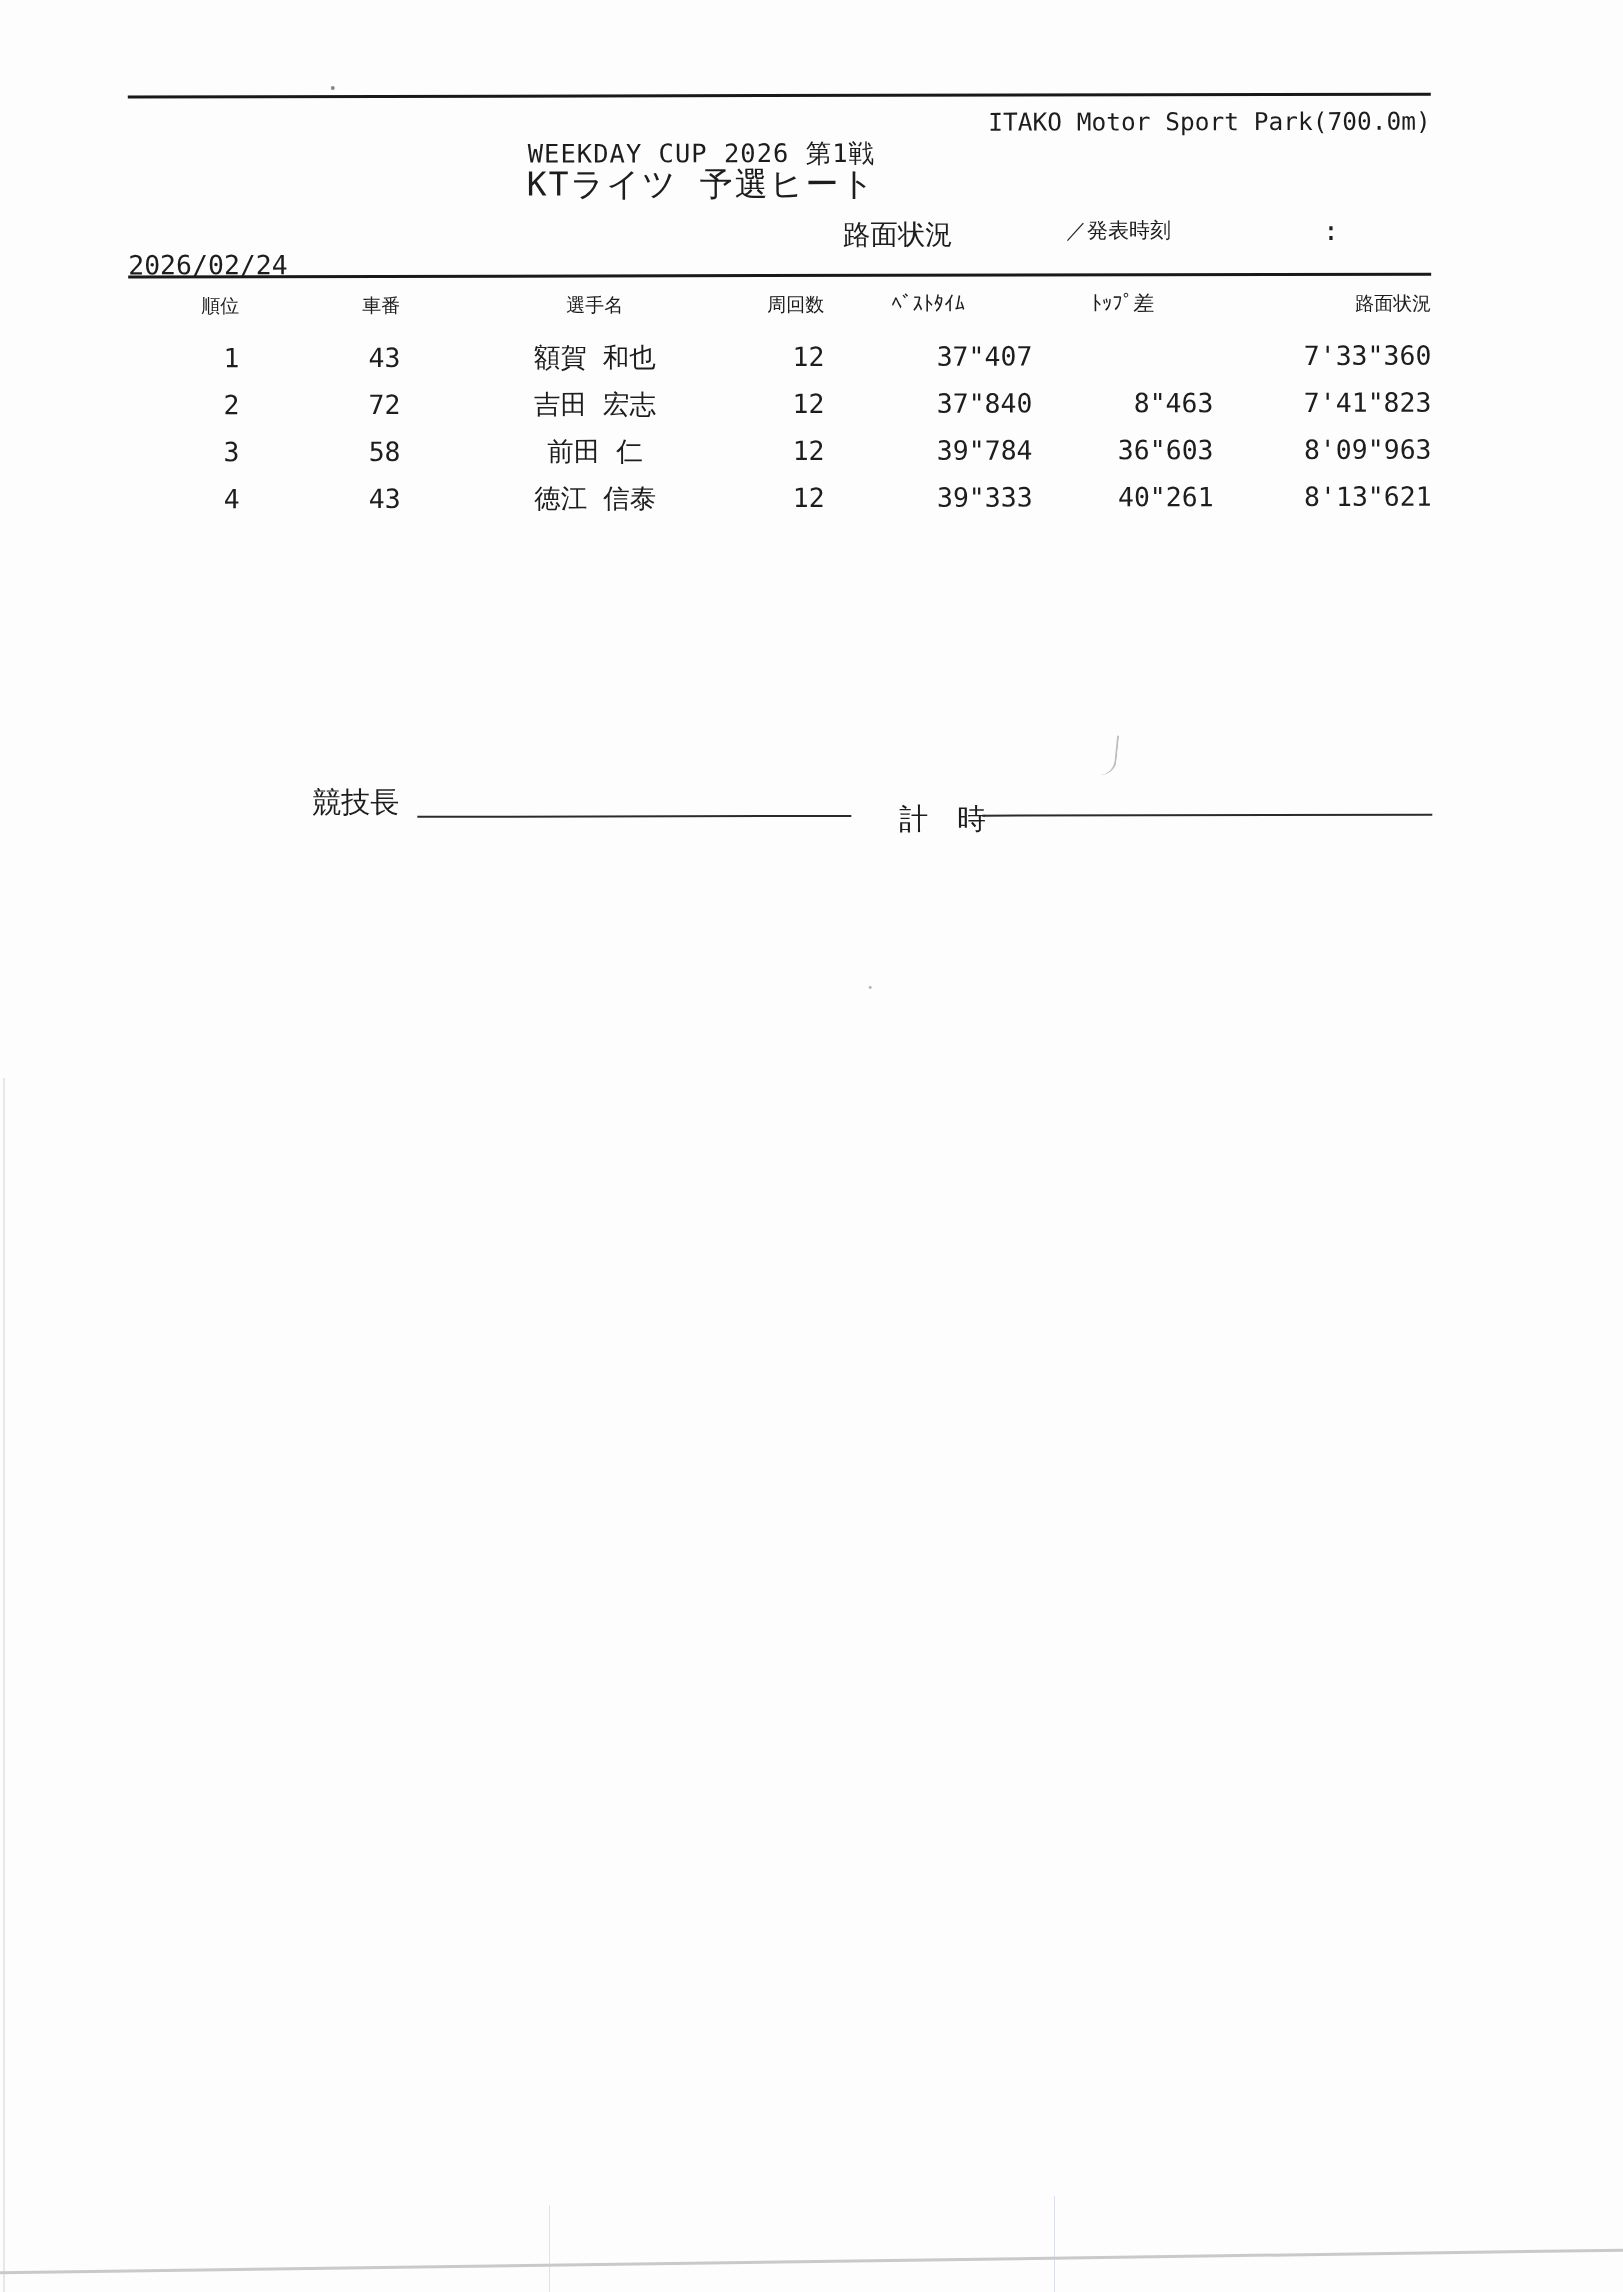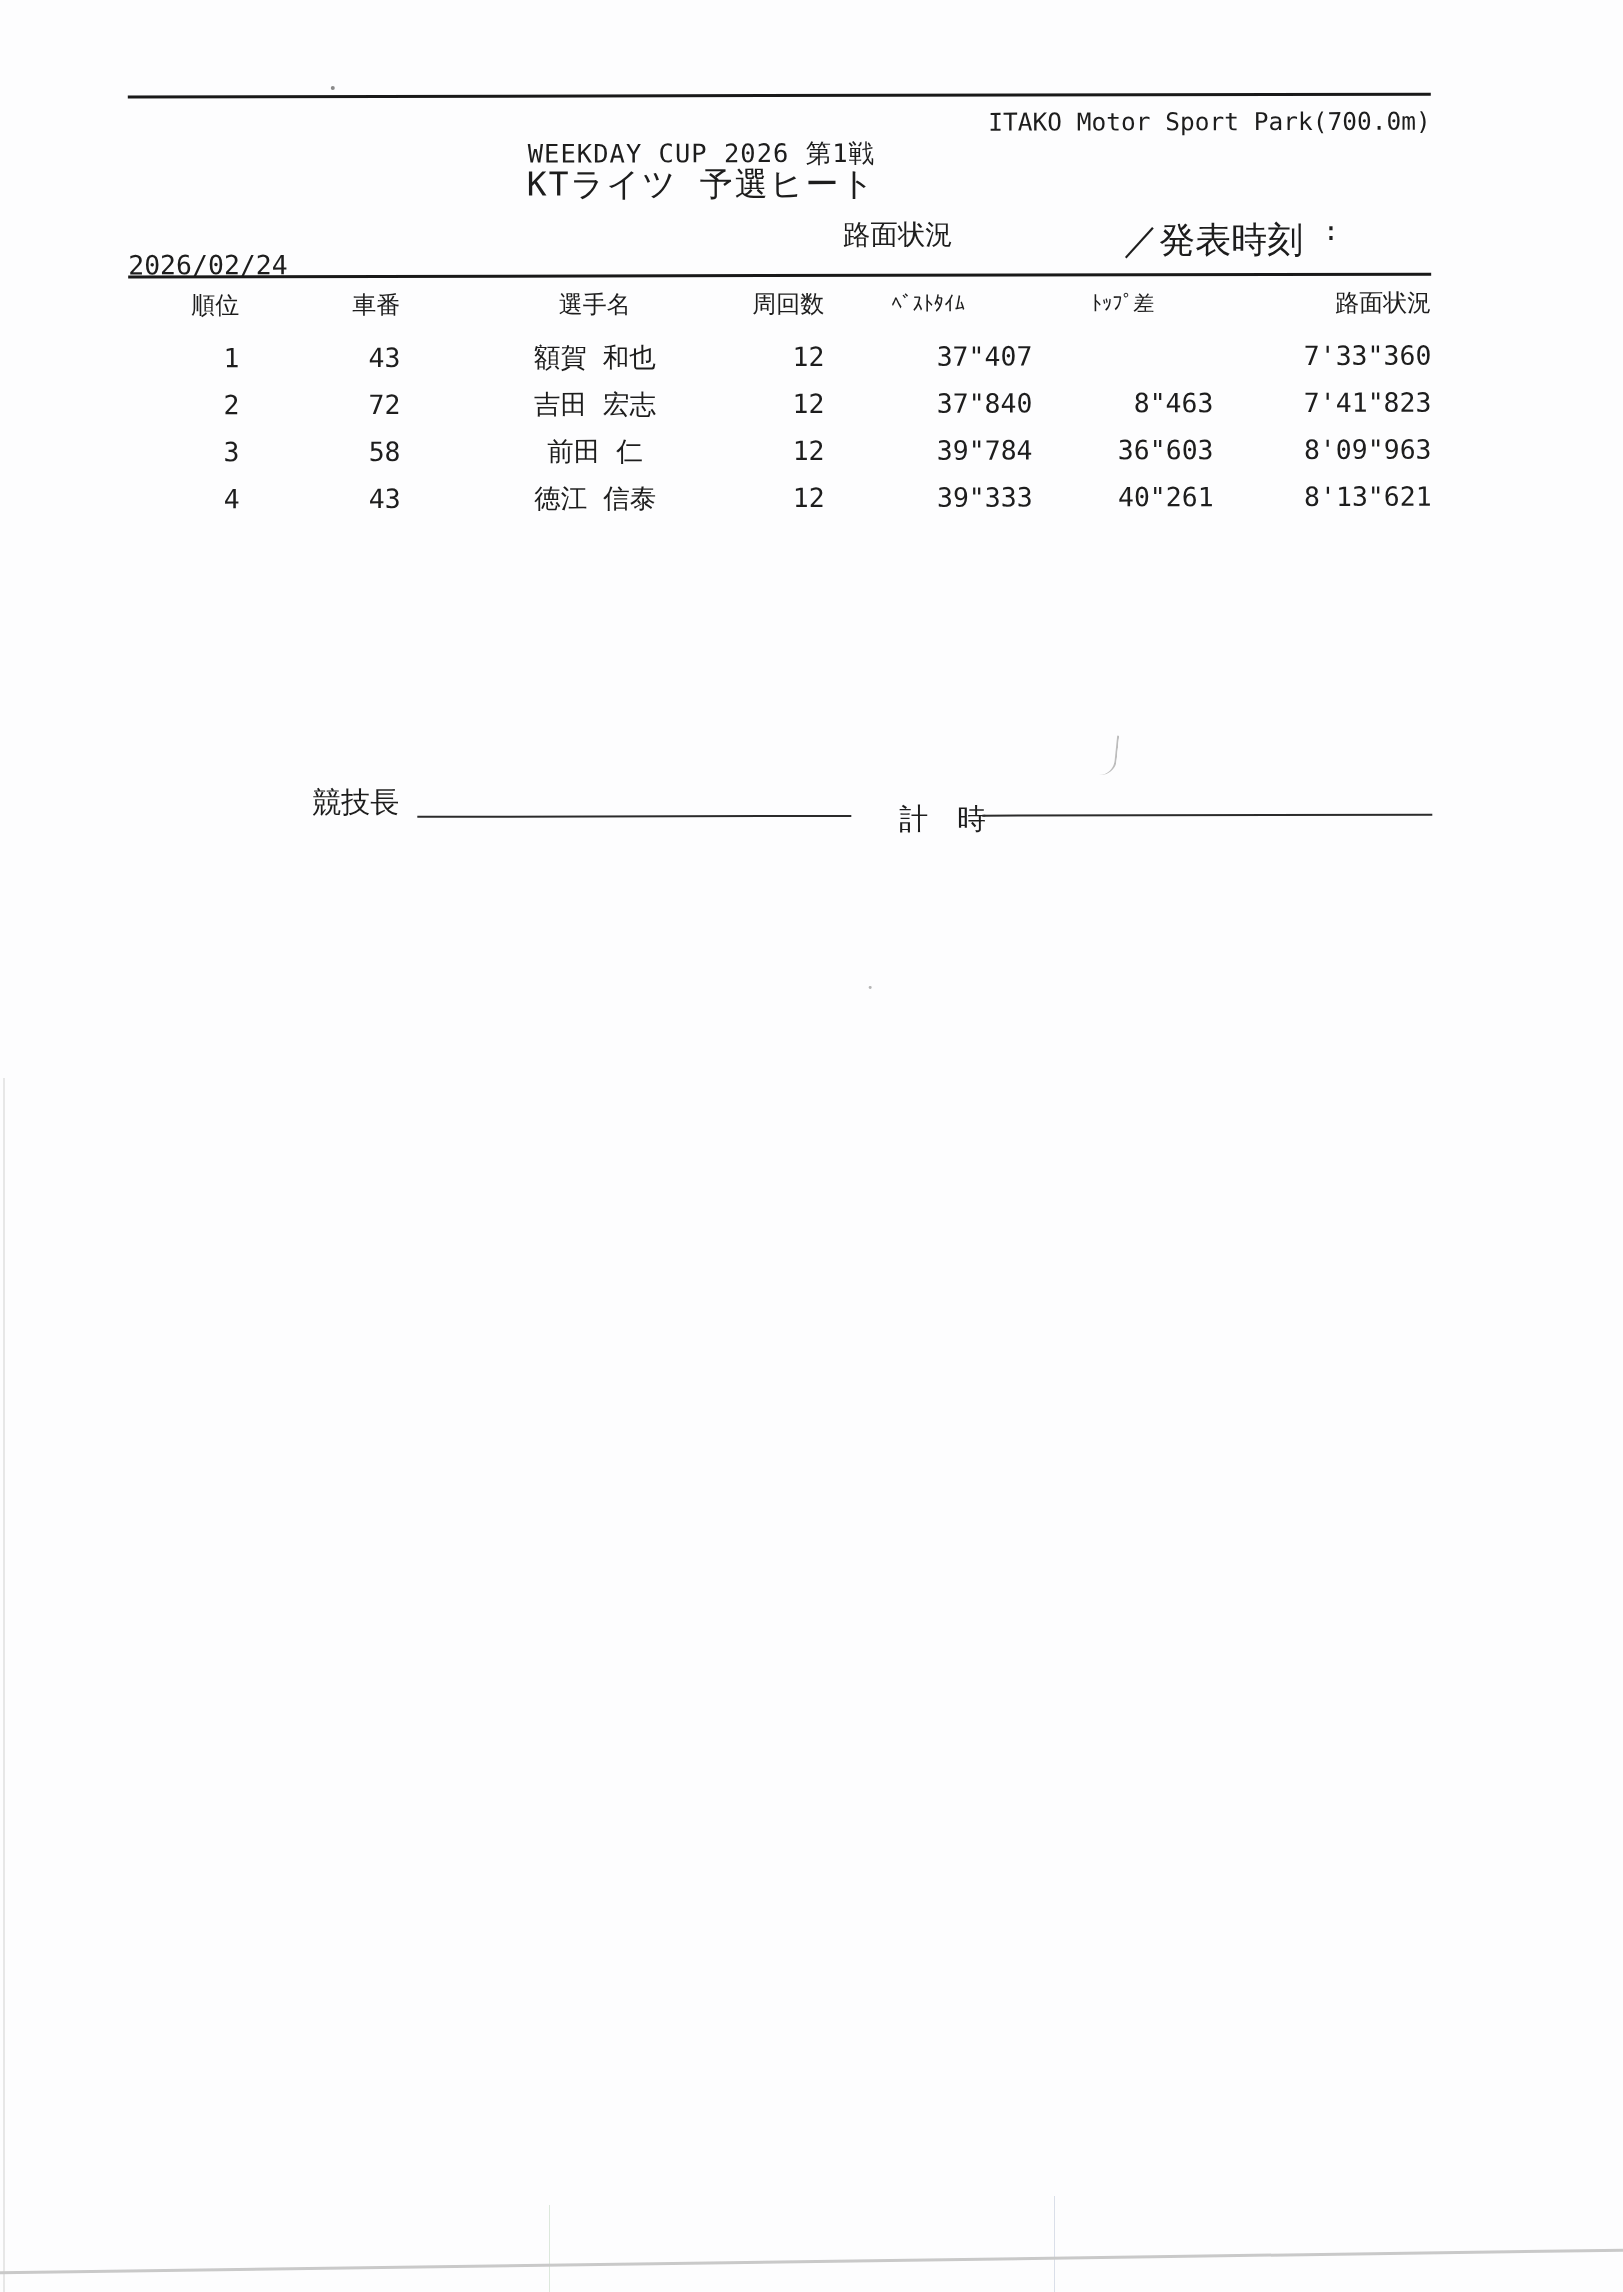--- a/index.html
+++ b/index.html
@@ -18,32 +18,32 @@
   .rule-mid { top:274px; }
 
   .track-name { position:absolute; top:108px; left:130px; width:1303px; text-align:right; font-size:24.5px; white-space:pre; }
 
   .title-line1 { position:absolute; top:136px; left:130px; width:1147px; text-align:center; font-size:25.5px; letter-spacing:1px; white-space:pre; }
   .title-line2 { position:absolute; top:162px; left:130px; width:1147px; text-align:center; font-size:33px; letter-spacing:2px; white-space:pre; }
 
   .date-row { position:absolute; top:216px; left:0; width:1623px; height:35px; font-size:26.5px; }
   .date-value { position:absolute; left:130px; top:0;margin-top:32px; }
   .road-label { position:absolute; left:845px; top:1px; font-size:27.4px; }
-  .announce-label { position:absolute; left:1125px; top:1px; font-size:36px; }
+  .announce-label { position:absolute; left:1068px; top:1px; font-size:21px; }
   .announce-colon { position:absolute; left:1325px; top:0; }
 
   .results { position:absolute; left:130px; top:282px; width:1303px; }
   .trow {
     display:grid;
     grid-template-columns:111px 161px 277px 147px 208px 181px 218px;
     height:47px;
   }
   .trow.header { height:51px; }
   .trow > div { font-size:26.5px; line-height:33px; padding-top:6.9px; white-space:pre; }
-  .trow.header > div { padding-top:5.9px; font-size:24px; }
+  .trow.header > div { padding-top:5.9px; font-size:19px; }
   .col-rank, .col-car, .col-laps, .col-best, .col-gap, .col-total { text-align:right; }
   .col-name { text-align:center; padding-left:112px; }
   .trow.header .col-best, .trow.header .col-gap { font-size:21px;text-align:center; }
 
   .sig-label { position:absolute; font-size:29px; white-space:pre; }
   .sig-director { left:313px; top:782px; }
   .sig-time { left:900px; top:800px; }
   .sig-line { position:absolute; top:815px; height:2px; background:#2b2b2b; }
   .sig-line-1 { left:418px; width:434px; }
   .sig-line-2 { left:983px; width:450px; }

